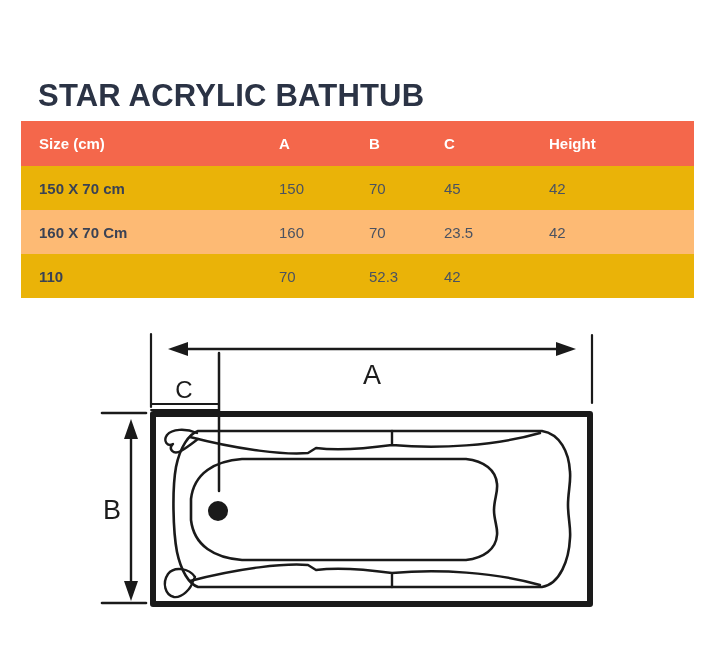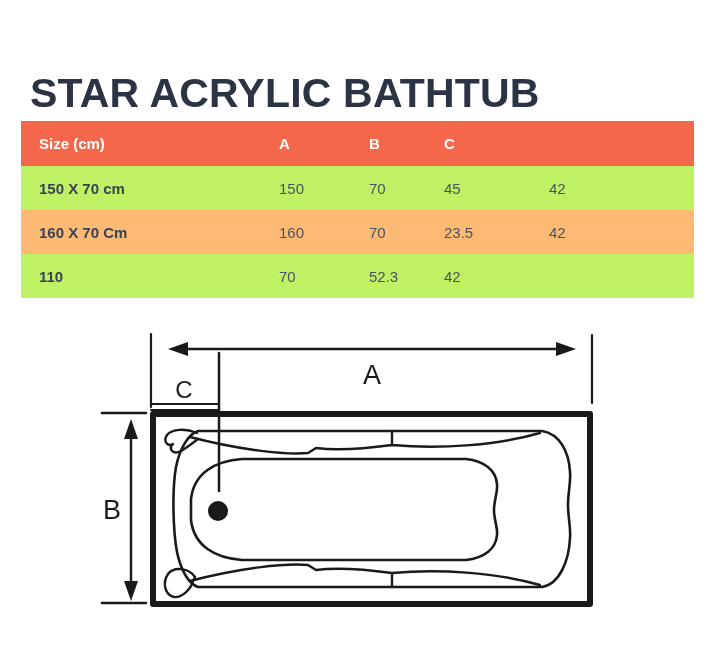--- a/index.html
+++ b/index.html
@@ -1,27 +1,27 @@
 <!DOCTYPE html>
 <html><head>
 <meta charset="utf-8">
 <style>
   html,body{margin:0;padding:0;background:#ffffff;}
   .page{
     position:relative;width:720px;height:660px;background:#ffffff;overflow:hidden;
     font-family:"Liberation Sans", sans-serif;
   }
   .title{
-    position:absolute;left:22px;top:62px;margin:8px;
-    font-size:41px;font-weight:bold;letter-spacing:0.2px;color:#2b3345;
+    position:absolute;left:22px;top:62px;margin:16px;
+    font-size:31px;font-weight:bold;letter-spacing:0.2px;color:#2b3345;
   }
   .spec-table{position:absolute;left:21px;top:121px;width:673px;}
   .trow{
     display:grid;grid-template-columns:240px 90px 75px 105px 1fr;
-    align-items:center;height:44px;font-size:15px;color:#4a5261;background:#bef264;
+    align-items:center;height:44px;font-size:15px;color:#4a5261;background:#eab308;
   }
   .trow.head{height:45px;background:#f4674b;color:#ffffff;font-weight:bold;}
   .trow.alt{background:#fdba74;}
   .cell{padding-left:18px;white-space:nowrap;}
   .trow .cell:first-child{font-weight:bold;color:#3a4254;}
   .trow.head .cell:first-child{color:#ffffff;}
   .diagram{position:absolute;left:95px;top:328px;}
   .diagram text{font-family:"Liberation Sans", sans-serif;fill:#1c1c1c;}
 </style>
 </head>
@@ -30,20 +30,21 @@
 <div class="page">
 
   <h1 class="title">STAR ACRYLIC BATHTUB</h1>
 
   <div class="spec-table">
     <div class="trow head">
       <div class="cell">Size (cm)</div>
       <div class="cell">A</div>
       <div class="cell">B</div>
       <div class="cell">C</div>
+      <div class="cell">Height</div>
     </div>
     <div class="trow">
       <div class="cell">150 X 70 cm</div>
       <div class="cell">150</div>
       <div class="cell">70</div>
       <div class="cell">45</div>
       <div class="cell">42</div>
     </div>
     <div class="trow alt">
       <div class="cell">160 X 70 Cm</div>

